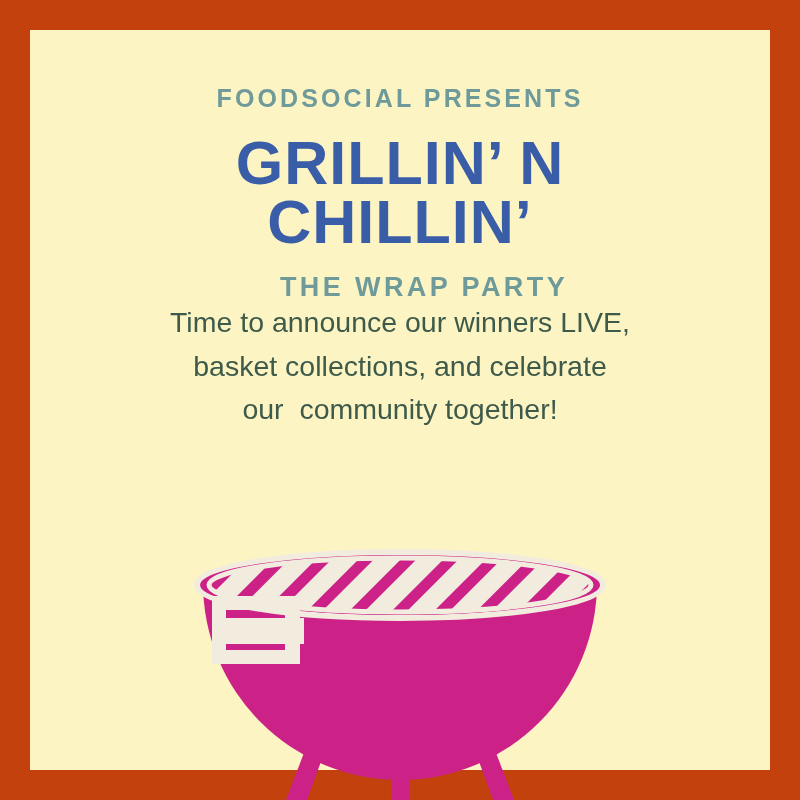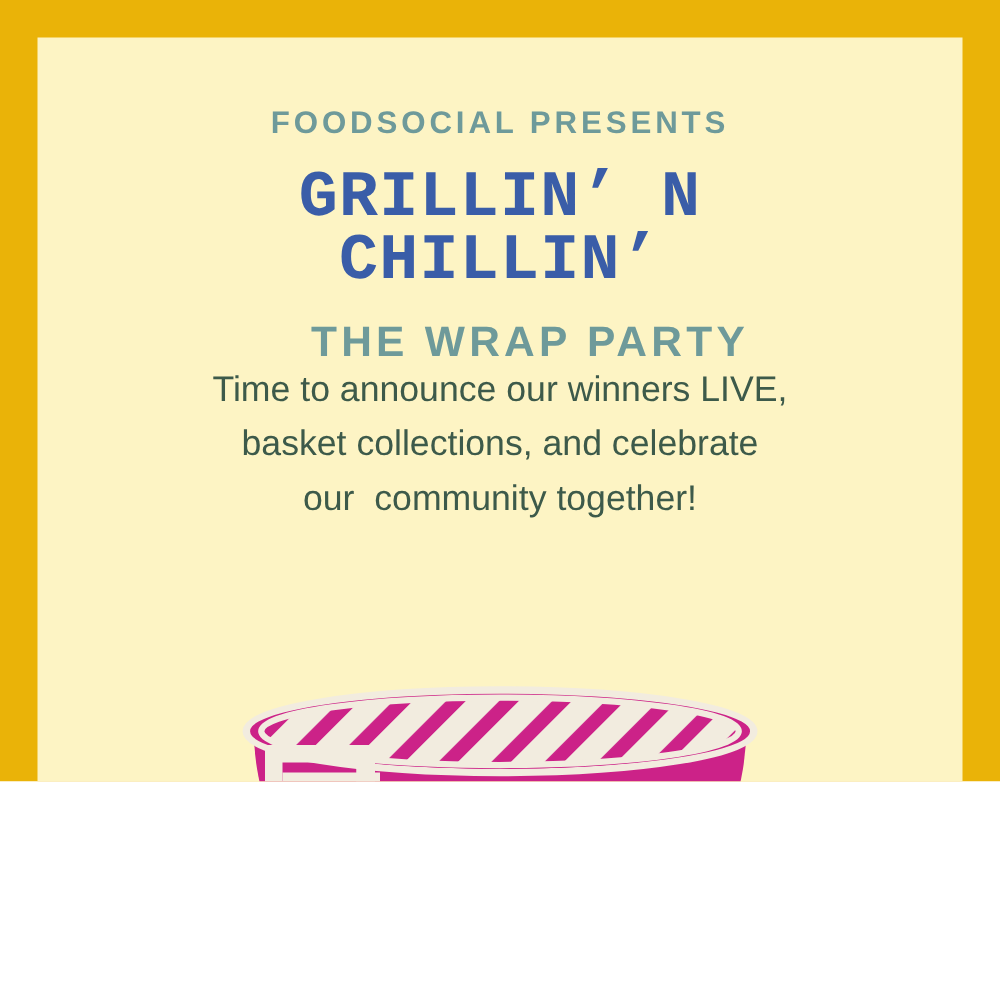--- a/index.html
+++ b/index.html
@@ -9,22 +9,22 @@
   body {
     width: 800px;
     height: 800px;
     overflow: hidden;
     font-family: "Liberation Sans", sans-serif;
   }
 
   #poster {
     position: relative;
     width: 800px;
-    height: 625px;
-    background: #eab308;
+    height: 800px;
+    background: #c2410c;
     overflow: hidden;
   }
 
   
   #canvas-area {
     position: absolute;
     left: 30px;
     top: 30px;
     width: 740px;
     height: 740px;
@@ -48,36 +48,36 @@
     font-size: 25px;
     font-weight: bold;
     letter-spacing: 3.1px;
     line-height: 1;
     text-transform: uppercase;
   }
 
   #title {
     margin-top: 23px;
     color: #3a5da8;
-    font-family: Liberation Mono, monospace;
-    font-size: 52px;
+    font-family: Liberation Sans, sans-serif;
+    font-size: 61px;
     font-weight: bold;
     line-height: 0.97;
     letter-spacing: 1px;
   }
   #title .tline {
     display: block;
     white-space: nowrap;
   }
 
   #subtitle {
     margin-top: 22px;
     color: #6e9a9a;
     font-family: "Liberation Sans", sans-serif;
-    font-size: 34px;
+    font-size: 27px;
     font-weight: bold;
     letter-spacing: 3.4px;
     line-height: 1;
     text-transform: uppercase;
     margin-left: 48px;
   }
 
   #body-copy {
     color: #3d5a4a;
     font-family: "Liberation Sans", sans-serif;

